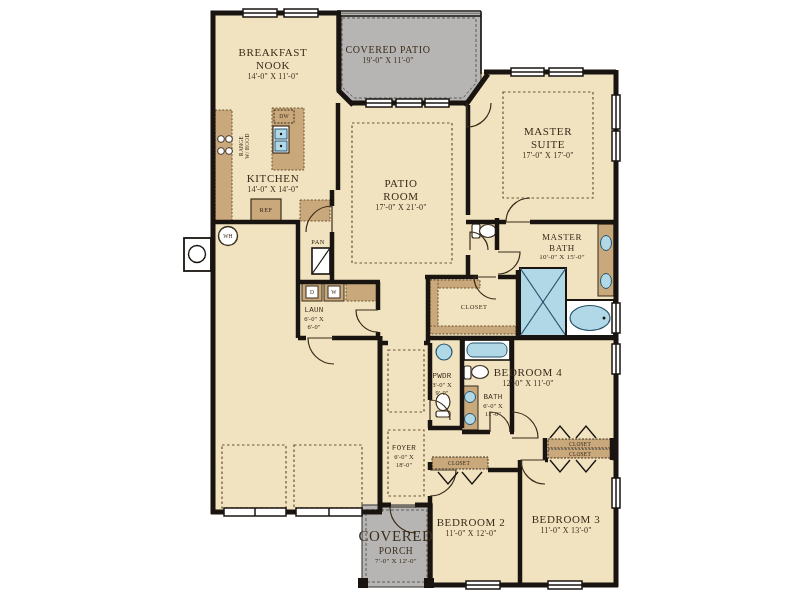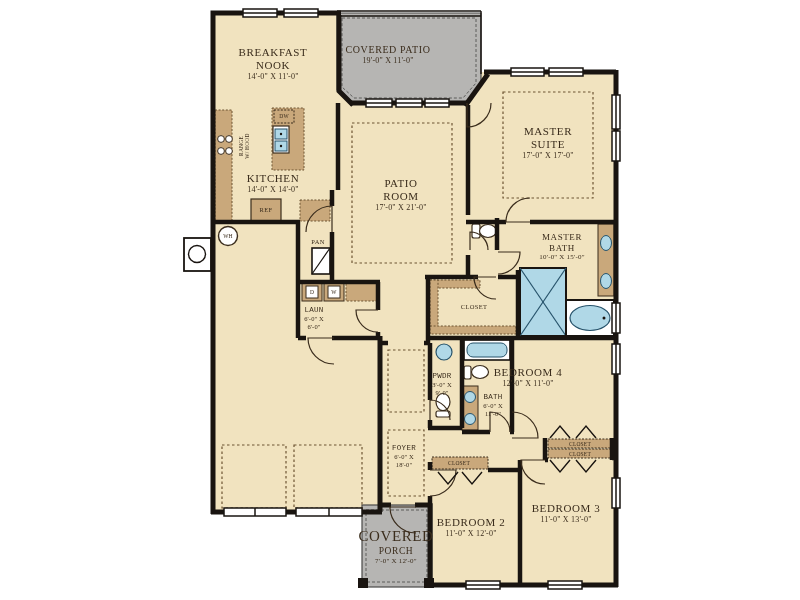--- a/index.html
+++ b/index.html
@@ -373,21 +373,21 @@
   <div class="name" style="font-size:15px">COVERED</div>
   <div class="name" style="font-size:9.5px">PORCH</div>
   <div class="dims" style="font-size:7px">7'-0" X 12'-0"</div>
 </div>
 
 <div class="lbl" style="left:471px;top:527px">
   <div class="name">BEDROOM 2</div>
   <div class="dims">11'-0" X 12'-0"</div>
 </div>
 
-<div class="lbl" style="left:566px;top:513px">
+<div class="lbl" style="left:566px;top:524px">
   <div class="name">BEDROOM 3</div>
   <div class="dims">11'-0" X 13'-0"</div>
 </div>
 
 <div class="lbl micro" style="left:284px;top:116px">
   <div>DW</div>
 </div>
 <div class="lbl tiny" style="left:266px;top:210px">
   <div>REF</div>
 </div>

